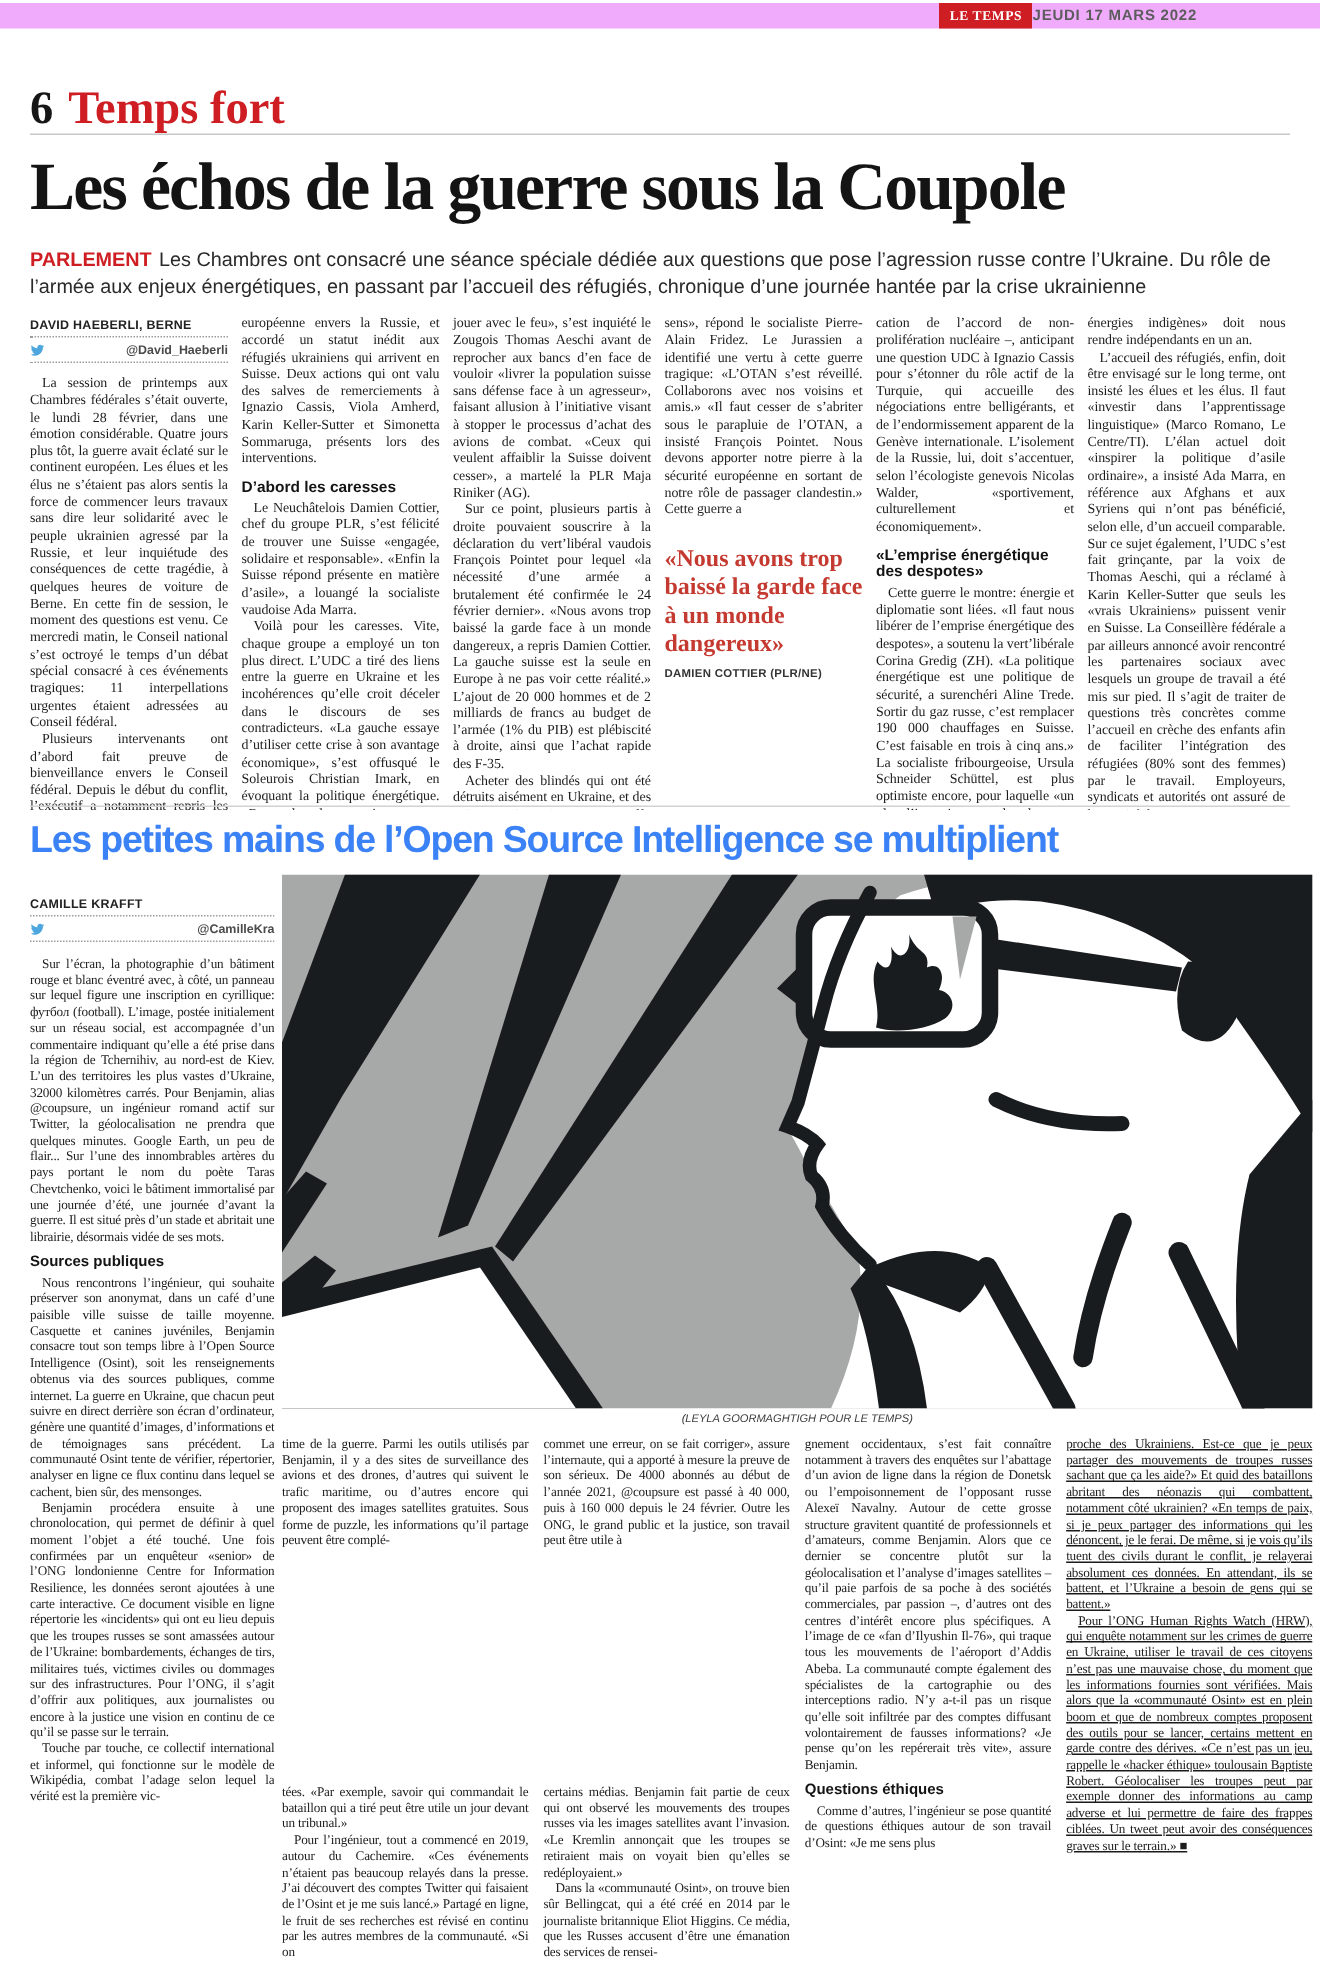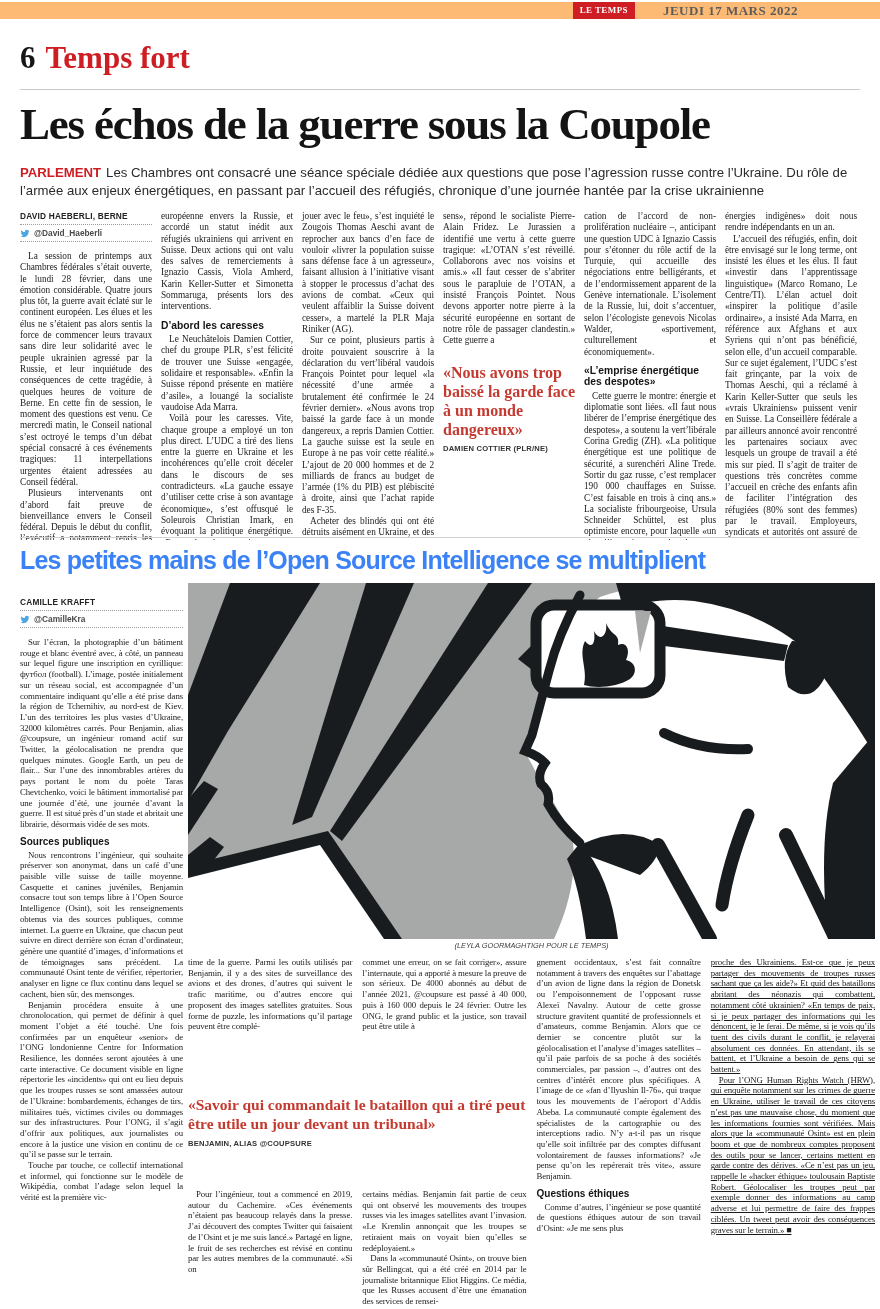--- a/index.html
+++ b/index.html
@@ -4,27 +4,27 @@
 <style>
   * { box-sizing: border-box; }
   html,body { margin:0; padding:0; }
   body {
     width:880px; height:1309px; position:relative; overflow:hidden;
     background:#ffffff; color:#1b1b1b;
     font-family:"Liberation Serif", serif;
   }
   
   .topbar { position:absolute; top:2px; left:0; width:880px; height:17px;
-    background:#fdba74; display:flex; align-items:center; justify-content:flex-end;
+    background:#f0abfc; display:flex; align-items:center; justify-content:flex-end;
     padding-right:82px; }
   .brandbox { background:#ce1d23; color:#fff; font-family:"Liberation Serif",serif;
     font-weight:bold; font-size:9px; line-height:13px; padding:2px 7px 2px 7px; letter-spacing:.4px; }
-  .topdate { font-family:Liberation Serif, serif; font-size:13px; font-weight:bold;
-    color:#5c5c5c; letter-spacing:.5px; margin-left:28px; }
-  .folio { position:absolute; top:41px; left:20px; font-weight:bold; font-size:31px; line-height:34px;text-align:center; }
+  .topdate { font-family:Liberation Sans, sans-serif; font-size:10px; font-weight:bold;
+    color:#5c5c5c; letter-spacing:.5px; margin-left:0; }
+  .folio { position:absolute; top:55px; left:20px; font-weight:bold; font-size:31px; line-height:34px;text-align:center; }
   .folio-num { color:#161616; margin-right:10px; }
   .folio-section { color:#ce1d23; }
   .rule { position:absolute; left:20px; width:840px; height:0; border:0; border-top:1px solid #c8c8c8; margin:0; }
   .rule-top { top:89px; }
   .rule-mid { top:537px; border-top-color:#d2d2d2; }
 
   
   .h1 { position:absolute; top:99px; left:20px; width:840px; margin:0;
     font-size:45px; line-height:50px; font-weight:bold; letter-spacing:-1.2px; color:#141414; }
   .lead1 { position:absolute; top:164px; left:20px; width:840px; margin:0;
@@ -37,21 +37,21 @@
   .a1col { flex:0 0 132px; width:132px; }
   .bp { margin:0; font-size:9.3px; line-height:11.3px; text-align:justify;
     letter-spacing:-0.05px; color:#1c1c1c; }
   .ind { text-indent:8px; }
   .sh { font-family:"Liberation Sans",sans-serif; font-weight:bold; font-size:10.3px;
     line-height:11.5px; margin:7px 0 3px; color:#141414; }
   .byline { font-family:"Liberation Sans",sans-serif; font-size:8.3px; font-weight:bold;
     color:#222; letter-spacing:.2px; border-bottom:1px dotted #9b9b9b; padding-bottom:3px; }
   .twrow { display:flex; align-items:center; gap:4px; font-family:"Liberation Sans",sans-serif;
     font-size:8.3px; font-weight:bold; color:#4a4a4a; border-bottom:1px dotted #9b9b9b;
-    padding:3px 0; margin-bottom:9px; text-decoration:none; }
+    padding:3px 0; margin-bottom:9px; text-decoration:none;justify-content:space-between; }
   .twicon { width:10px; height:9px; flex:0 0 10px; }
   .pq1 { color:#c53a30; font-weight:bold; font-size:16px; line-height:19px; margin:16px 0 5px; }
   .pq-att { font-family:"Liberation Sans",sans-serif; font-size:7.6px; font-weight:bold;
     color:#333; letter-spacing:.2px; margin:0 0 14px; }
 
   
   .h2 { position:absolute; top:545px; left:20px; width:840px; margin:0;
     font-family:Liberation Sans, sans-serif; font-weight:bold; font-size:25px;
     line-height:30px; letter-spacing:-0.8px; color:#3b82f6; }
   .a2left { position:absolute; top:597px; left:20px; width:163px; height:712px; overflow:hidden; }
@@ -192,25 +192,22 @@
 </figure>
 <div class="credit">(LEYLA GOORMAGHTIGH POUR LE TEMPS)</div>
 
 <section class="a2cols">
   <div class="cA1">
     <p class="bp2">time de la guerre. Parmi les outils utilisés par Benjamin, il y a des sites de surveillance des avions et des drones, d’autres qui suivent le trafic maritime, ou d’autres encore qui proposent des images satellites gratuites. Sous forme de puzzle, les informations qu’il partage peuvent être complé-</p>
   </div>
   <div class="cB1">
     <p class="bp2">commet une erreur, on se fait corriger», assure l’internaute, qui a apporté à mesure la preuve de son sérieux. De 4000 abonnés au début de l’année 2021, @coupsure est passé à 40 000, puis à 160 000 depuis le 24 février. Outre les ONG, le grand public et la justice, son travail peut être utile à</p>
   </div>
-  <div class="pq2">
-    <div class="q">«Savoir qui commandait le bataillon qui a tiré peut être utile un jour devant un tribunal»</div>
-    <div class="pq-att">BENJAMIN, ALIAS @COUPSURE</div>
-  </div>
   <div class="cA2">
+    <p class="bp2">tées. «Par exemple, savoir qui commandait le bataillon qui a tiré peut être utile un jour devant un tribunal.»</p>
     <p class="bp2 ind">Pour l’ingénieur, tout a commencé en 2019, autour du Cachemire. «Ces événements n’étaient pas beaucoup relayés dans la presse. J’ai découvert des comptes Twitter qui faisaient de l’Osint et je me suis lancé.» Partagé en ligne, le fruit de ses recherches est révisé en continu par les autres membres de la communauté. «Si on</p>
   </div>
   <div class="cB2">
     <p class="bp2">certains médias. Benjamin fait partie de ceux qui ont observé les mouvements des troupes russes via les images satellites avant l’invasion. «Le Kremlin annonçait que les troupes se retiraient mais on voyait bien qu’elles se redéployaient.»</p>
     <p class="bp2 ind">Dans la «communauté Osint», on trouve bien sûr Bellingcat, qui a été créé en 2014 par le journaliste britannique Eliot Higgins. Ce média, que les Russes accusent d’être une émanation des services de rensei-</p>
   </div>
   <div class="cC">
     <p class="bp2">gnement occidentaux, s’est fait connaître notamment à travers des enquêtes sur l’abattage d’un avion de ligne dans la région de Donetsk ou l’empoisonnement de l’opposant russe Alexeï Navalny. Autour de cette grosse structure gravitent quantité de professionnels et d’amateurs, comme Benjamin. Alors que ce dernier se concentre plutôt sur la géolocalisation et l’analyse d’images satellites – qu’il paie parfois de sa poche à des sociétés commerciales, par passion –, d’autres ont des centres d’intérêt encore plus spécifiques. A l’image de ce «fan d’Ilyushin Il-76», qui traque tous les mouvements de l’aéroport d’Addis Abeba. La communauté compte également des spécialistes de la cartographie ou des interceptions radio. N’y a-t-il pas un risque qu’elle soit infiltrée par des comptes diffusant volontairement de fausses informations? «Je pense qu’on les repérerait très vite», assure Benjamin.</p>
     <h3 class="sh2">Questions éthiques</h3>
     <p class="bp2 ind">Comme d’autres, l’ingénieur se pose quantité de questions éthiques autour de son travail d’Osint: «Je me sens plus</p>

